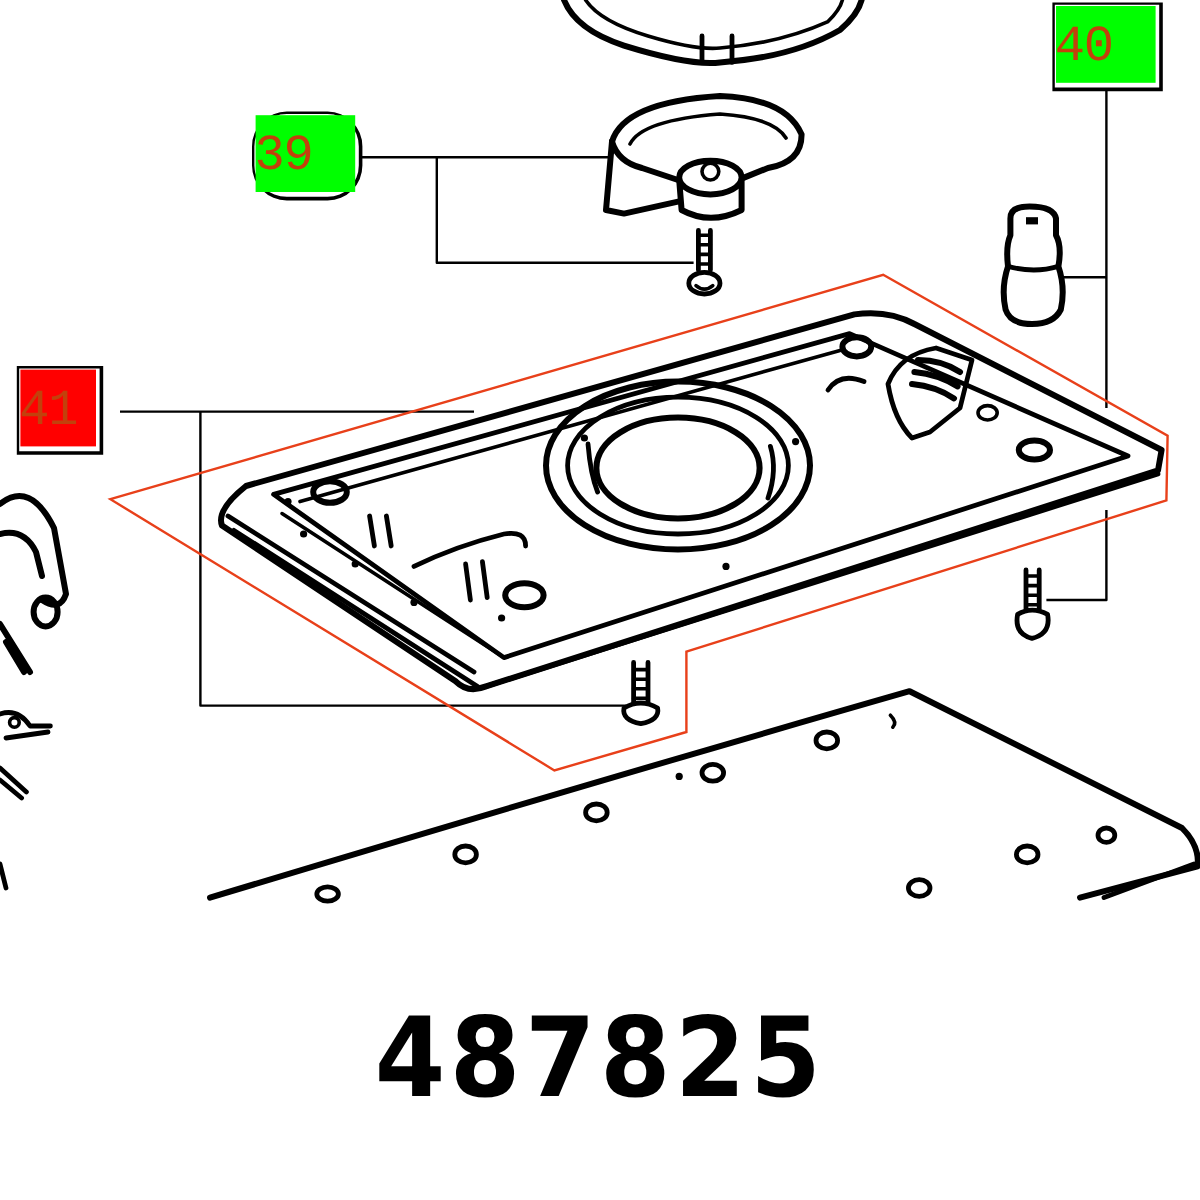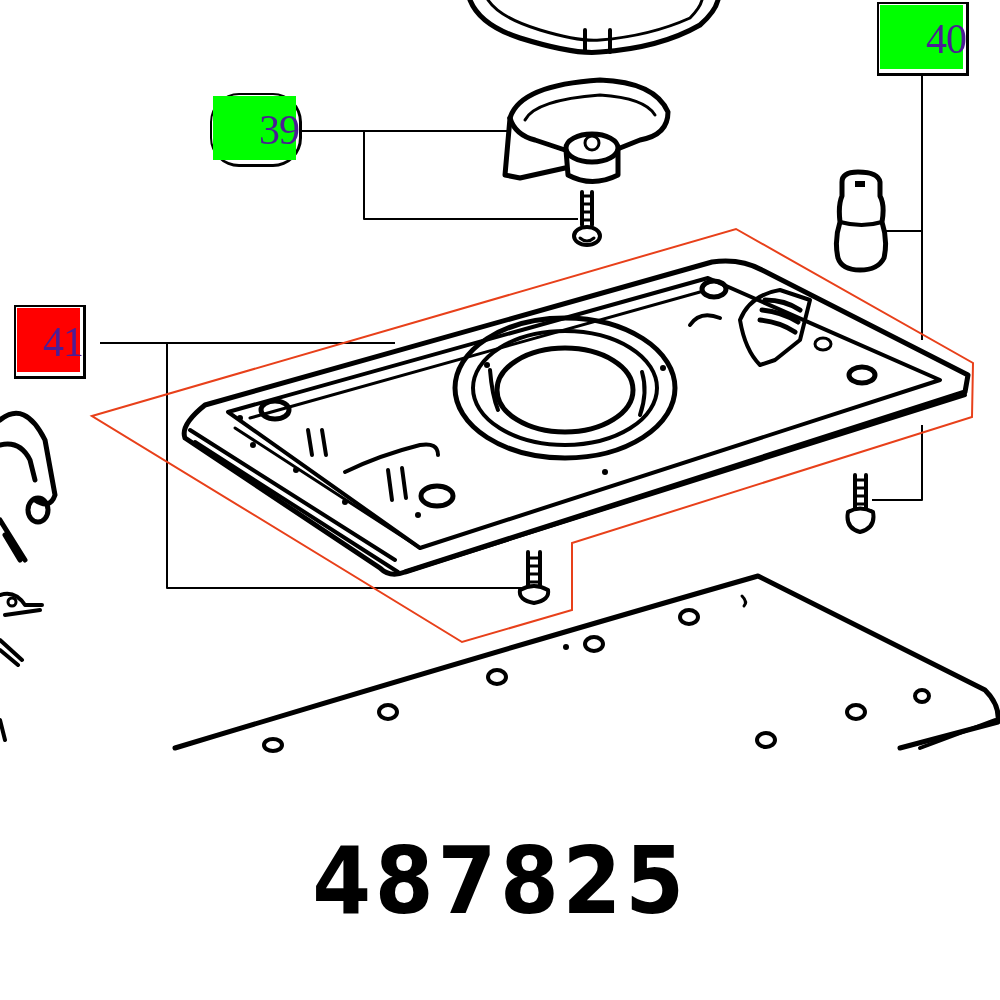--- a/index.html
+++ b/index.html
@@ -2,23 +2,23 @@
 <html><head>
 <meta charset="utf-8">
 <style>
   html, body { margin: 0; padding: 0; background: #ffffff; }
   body { width: 1000px; height: 1000px; position: relative; overflow: hidden;
          font-family: "DejaVu Sans", sans-serif; }
   #stage { position: absolute; left: 0; top: 0; width: 1000px; height: 1000px; }
   .callout {
     position: absolute; box-sizing: border-box;
     border: 2px solid #000; border-right-width: 3px; border-bottom-width: 3px;
-    display: flex; align-items: center; justify-content: flex-end;
-    font-family: Liberation Serif, serif; font-size: 42px; line-height: 1;
-    color: #4c1d95; letter-spacing: -1px;
+    display: flex; align-items: center; justify-content: flex-start;
+    font-family: Liberation Mono, monospace; font-size: 42px; line-height: 1;
+    color: #c2410c; letter-spacing: -1px;
   }
   .callout .fill { position: absolute; left: 1px; top: 1px; right: 3px; bottom: 4px; z-index: 0; }
   .callout span { position: relative; z-index: 1; }
   #part-number {
     position: absolute; left: 0; width: 1000px; top: 828px; text-align: center;
     font-family: "DejaVu Sans", sans-serif; font-weight: bold; font-size: 92px;
     letter-spacing: 4px; color: #000; transform: scaleX(0.92);
   }
 </style>
 </head>

